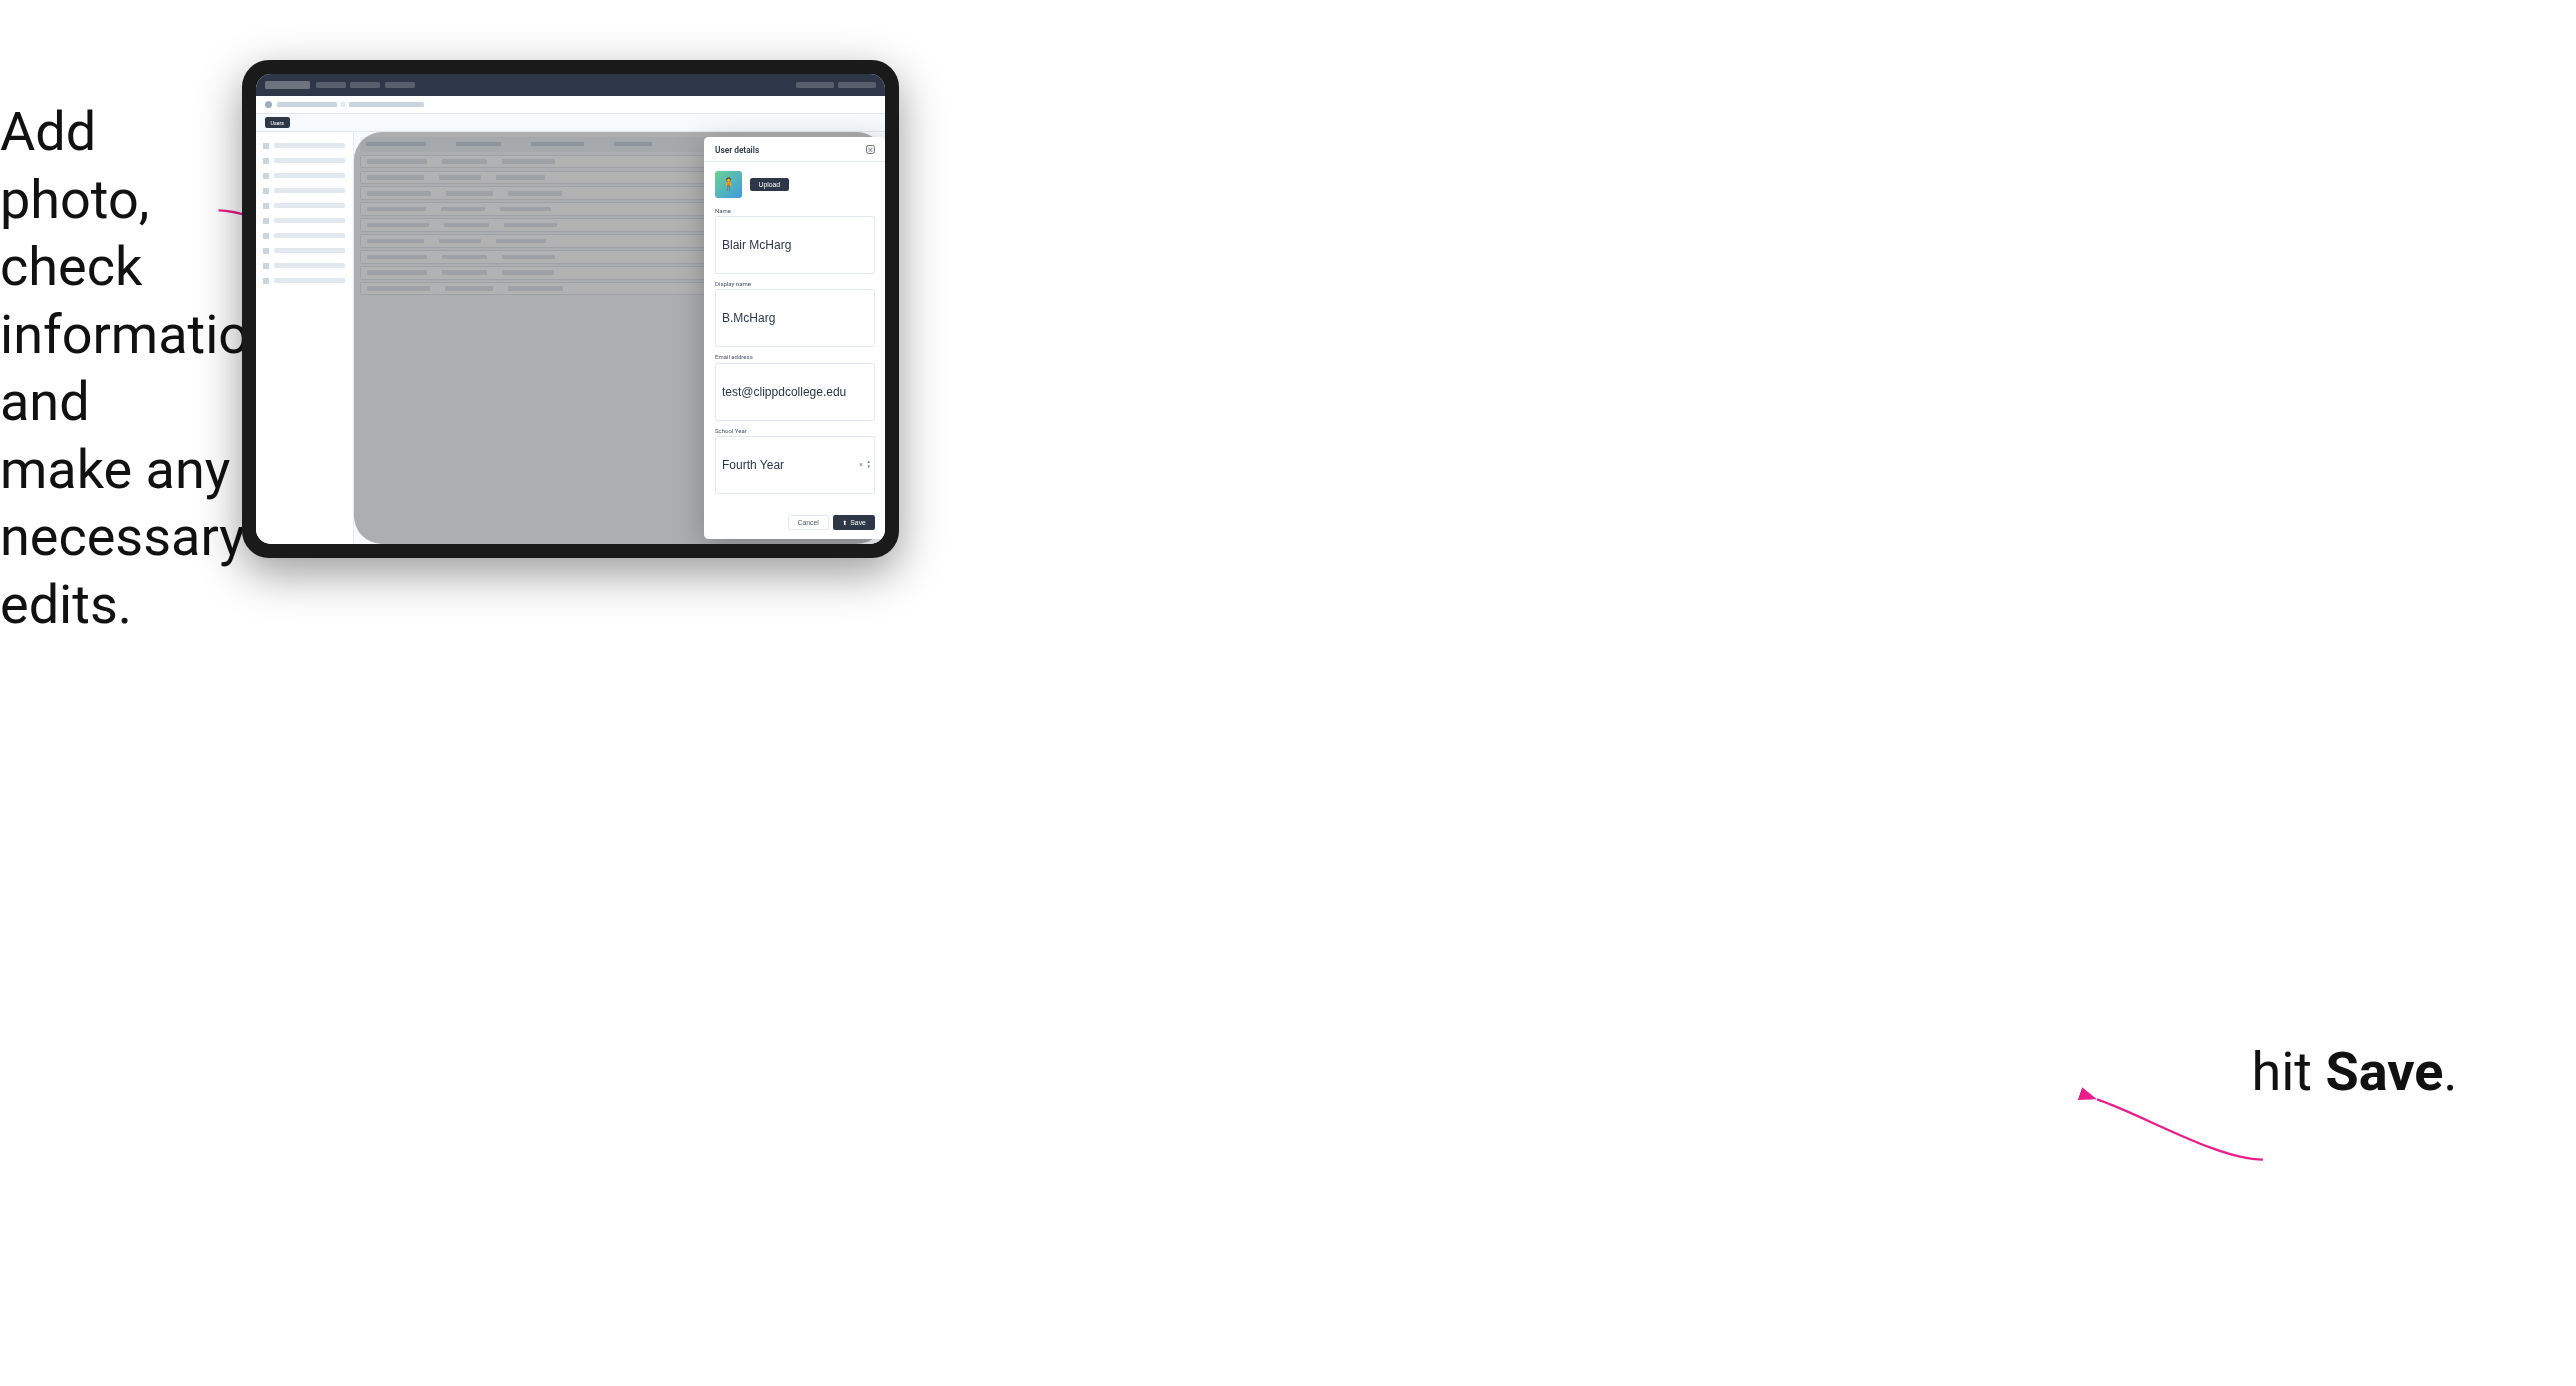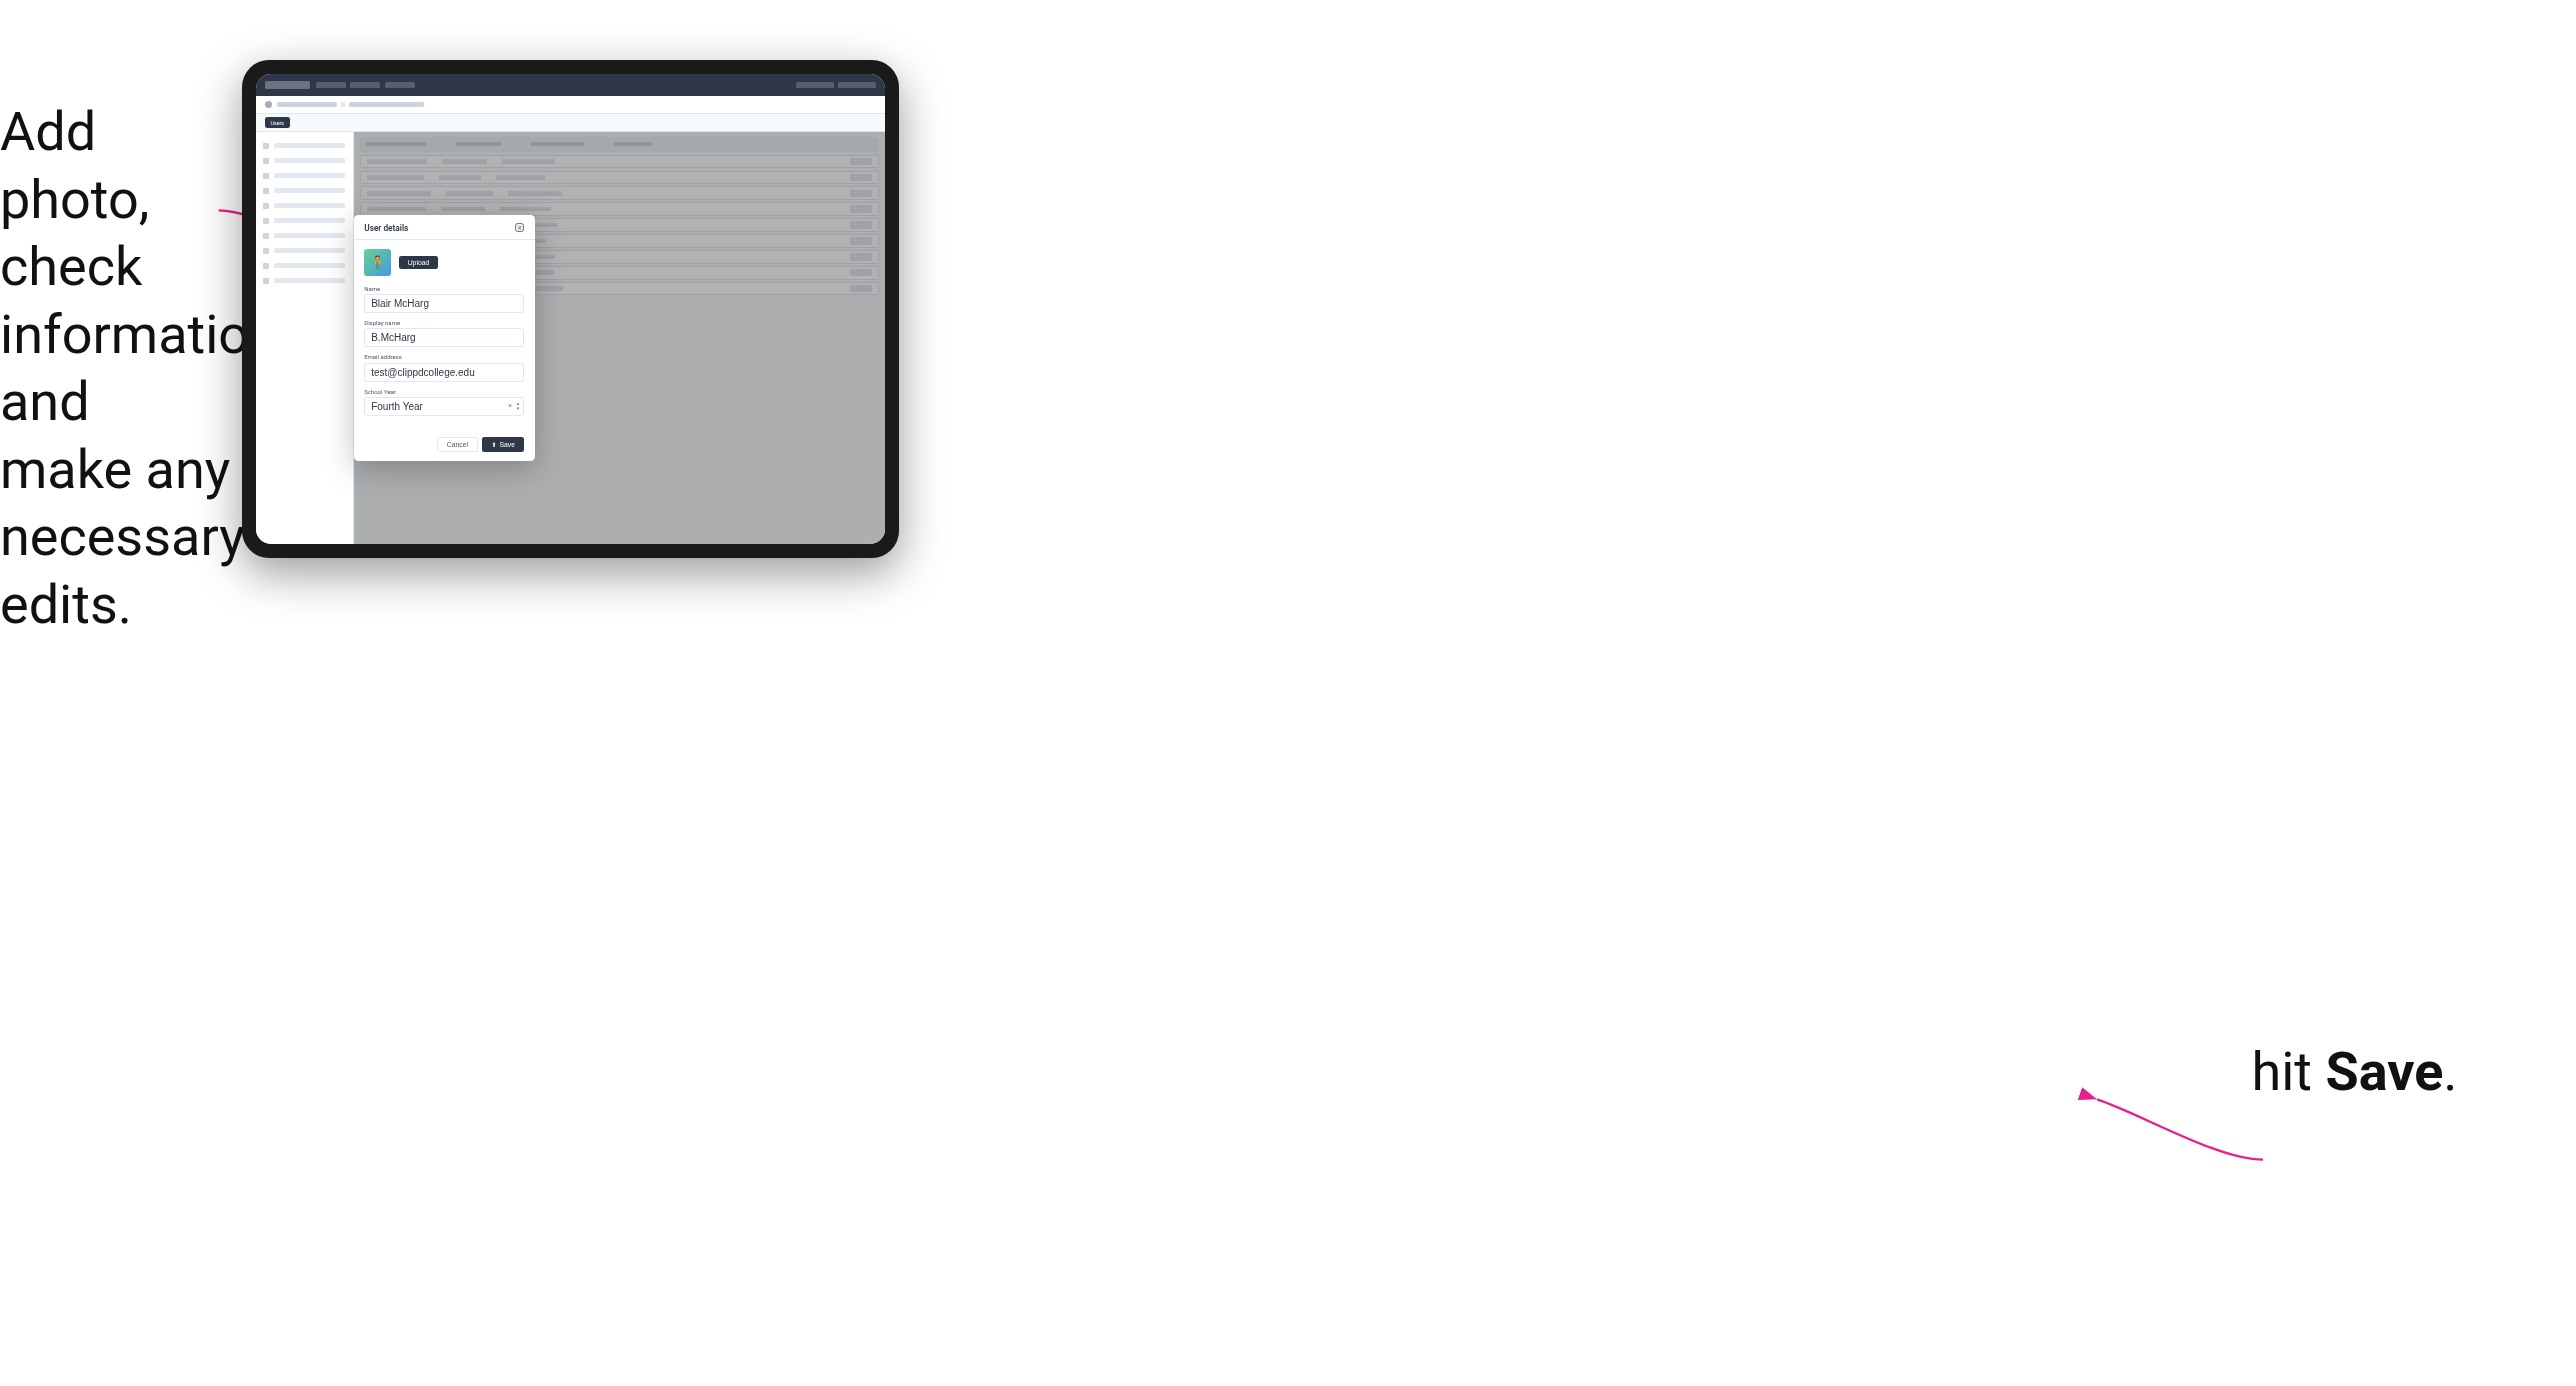--- a/index.html
+++ b/index.html
@@ -249,22 +249,23 @@
     
     .modal-overlay {
       position: absolute;
       top: 0;
       left: 0;
       right: 0;
       bottom: 0;
       background: rgba(0,0,0,0.3);
       display: flex;
       align-items: center;
-      justify-content: flex-start;
+      justify-content: flex-end;
       z-index: 100;
+      border-radius: 28px;
     }
 
     
     .modal {
       background: #ffffff;
       border-radius: 4.5px;
       width: 181px;
       box-shadow: 0 7.5px 30px rgba(0,0,0,0.25);
       overflow: hidden;
     }
@@ -348,22 +349,22 @@
       font-size: 6px;
       color: #4a5568;
       margin-bottom: 2.3px;
       display: block;
     }
 
     .form-input {
       width: 100%;
       border: 0.8px solid #e2e8f0;
       border-radius: 2.3px;
-      padding: 3px 6px;
-      font-size: 10px;
+      padding: 21px 6px;
+      font-size: 12px;
       color: #2d3748;
       outline: none;
     }
 
     
     .select-wrapper {
       position: relative;
       display: flex;
       align-items: center;
     }

